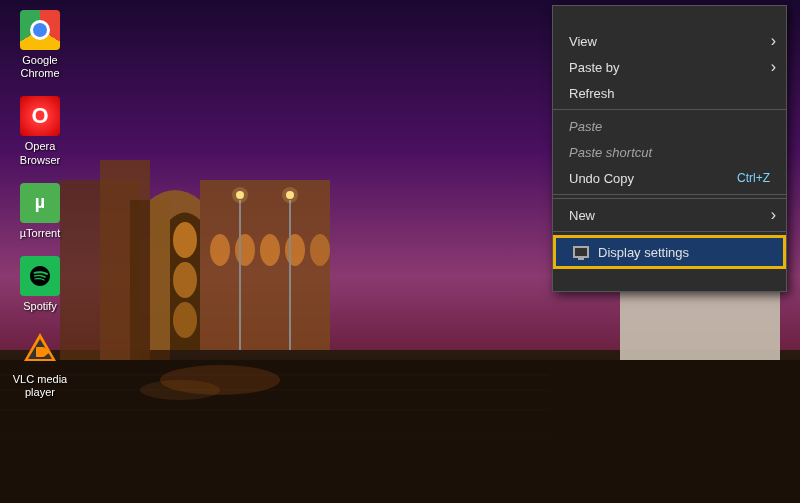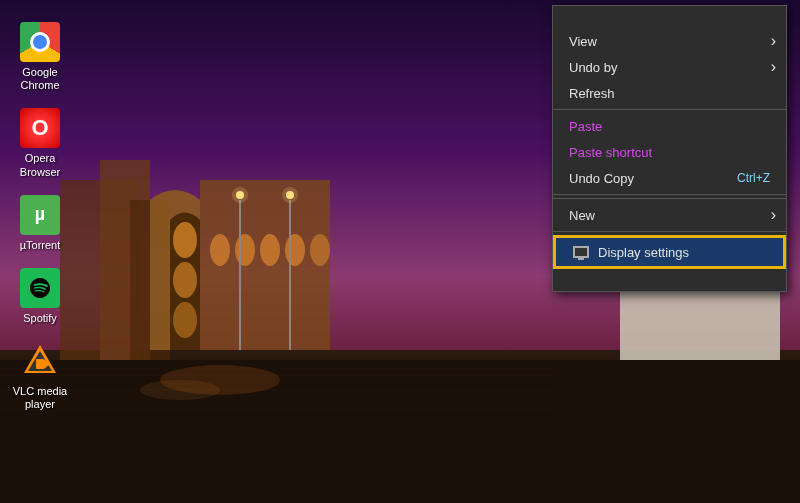--- a/index.html
+++ b/index.html
@@ -43,21 +43,21 @@
 
     
     #desktop-icons {
       position: absolute;
       left: 0;
       top: 0;
       width: 80px;
       height: 100%;
       display: flex;
       flex-direction: column;
-      padding: 22px 8px;
+      padding: 10px 8px;
       gap: 16px;
     }
 
     .desktop-icon {
       display: flex;
       flex-direction: column;
       align-items: center;
       gap: 4px;
       cursor: pointer;
       width: 64px;
@@ -160,22 +160,23 @@
 
     .menu-item.has-submenu::after {
       content: '›';
       position: absolute;
       right: 10px;
       font-size: 16px;
       color: #e0e0e0;
     }
 
     .menu-item.disabled {
-      color: #d946ef;
+      color: #a3a3a3;
       cursor: default;
+      font-style: italic;
     }
 
     .menu-item.highlighted {
       background: #1a3a6a;
       border: 3px solid #eab308;
     }
 
     .menu-separator {
       height: 1px;
       background: #555;
@@ -350,21 +351,21 @@
       </div>
       <span class="icon-label">VLC media<br>player</span>
     </div>
   </div>
 
   <div id="context-menu">
     <div class="menu-item has-submenu">
       <span>View</span>
     </div>
     <div class="menu-item has-submenu">
-      <span>Undo by</span>
+      <span>Paste by</span>
     </div>
     <div class="menu-item">
       <span>Refresh</span>
     </div>
     <div class="menu-separator"></div>
     <div class="menu-item disabled">
       <span>Paste</span>
     </div>
     <div class="menu-item disabled">
       <span>Paste shortcut</span>

